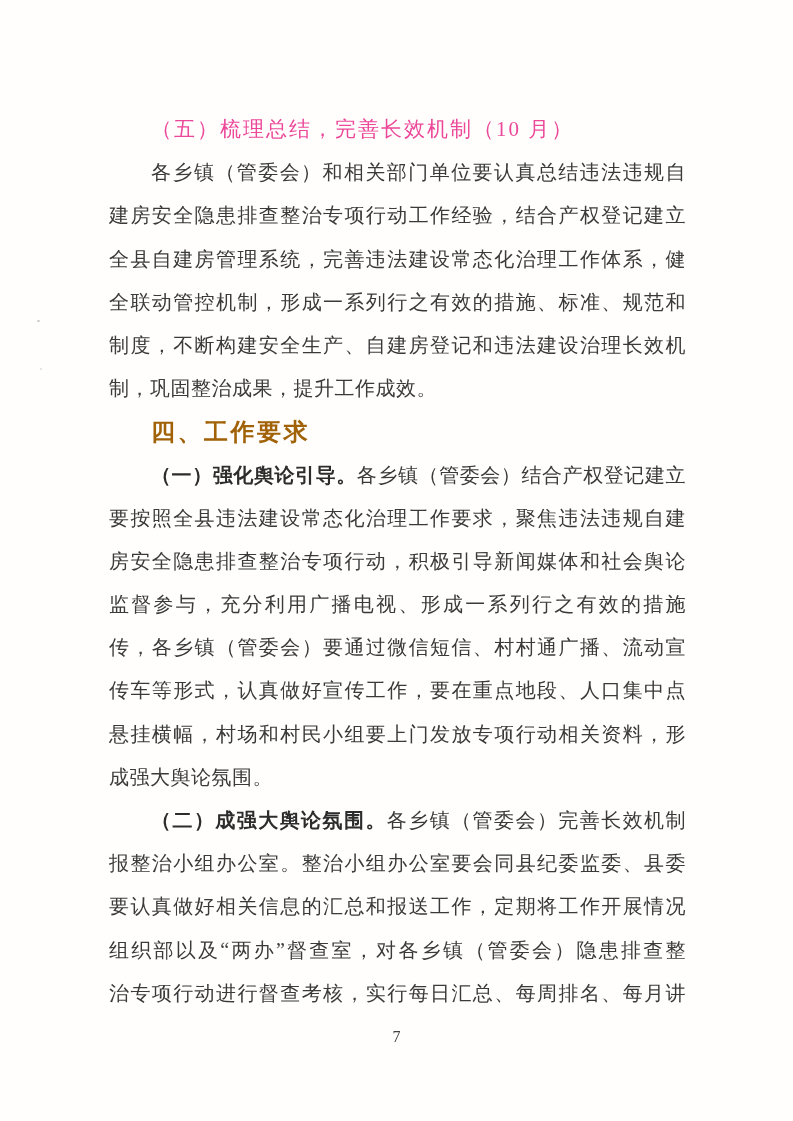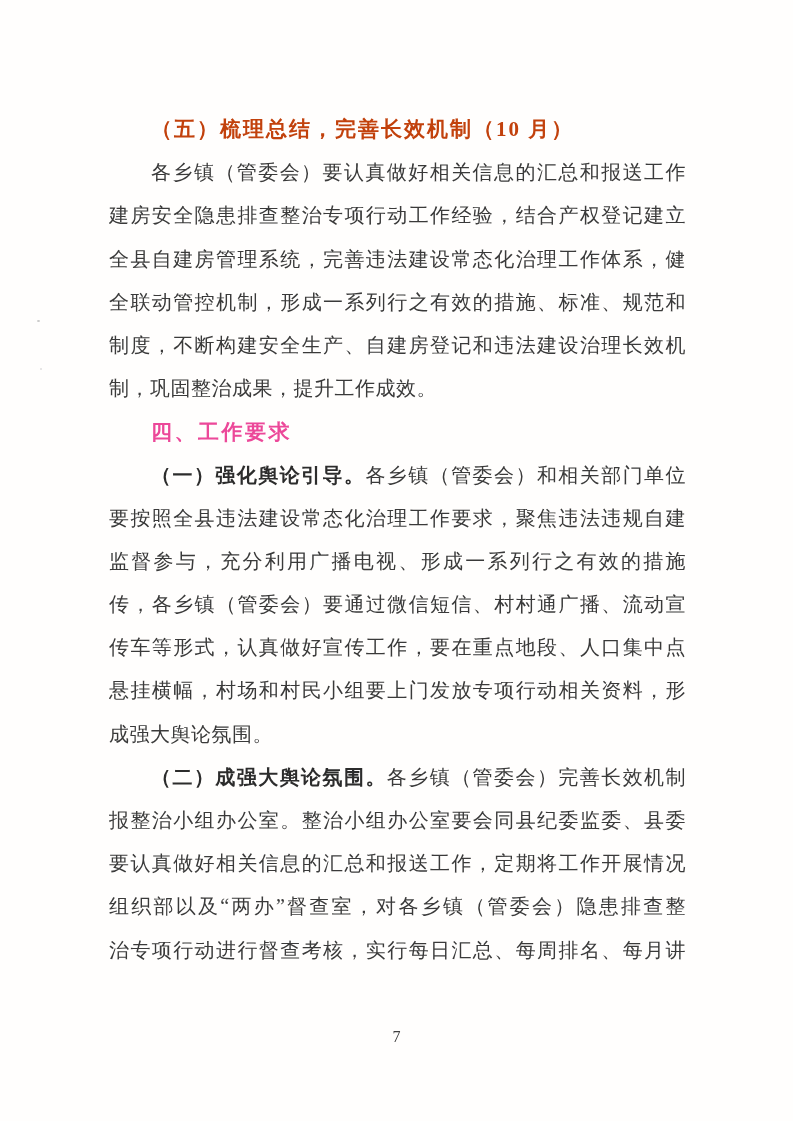--- a/index.html
+++ b/index.html
@@ -30,32 +30,32 @@
     text-align: justify;
     overflow: hidden;
   }
   .fill {
     text-align-last: justify;
   }
   .indent {
     padding-left: 42px;
   }
   .heading-kai {
-    font-weight: bold;
-    color: #c2410c;
+    font-weight: normal;
+    color: #ec4899;
     font-size: 21px;
     letter-spacing: 2px;
     text-align: left;
     text-align-last: left;
   }
   .heading-hei {
     font-weight: bold;
     font-family: "Liberation Sans", sans-serif;
-    color: #ec4899;
-    font-size: 21px;
+    color: #a16207;
+    font-size: 24px;
     letter-spacing: 2.5px;
     text-align: left;
     text-align-last: left;
   }
   .bold-prefix {
     font-weight: bold;
     color: #2c2c2c;
     margin-top: 44px;
   }
   .page-number {
@@ -79,31 +79,32 @@
 <body>
 
 <div class="page">
   <div class="speck speck-1"></div>
   <div class="speck speck-2"></div>
 
   <div class="content">
 
     <div class="line heading-kai indent"><span>（五）梳理总结，完善长效机制（10 月）</span></div>
 
-    <div class="line indent fill"><span>各乡镇（管委会）要认真做好相关信息的汇总和报送工作</span></div>
+    <div class="line indent fill"><span>各乡镇（管委会）和相关部门单位要认真总结违法违规自</span></div>
     <div class="line fill"><span>建房安全隐患排查整治专项行动工作经验，结合产权登记建立</span></div>
     <div class="line fill"><span>全县自建房管理系统，完善违法建设常态化治理工作体系，健</span></div>
     <div class="line fill"><span>全联动管控机制，形成一系列行之有效的措施、标准、规范和</span></div>
     <div class="line fill"><span>制度，不断构建安全生产、自建房登记和违法建设治理长效机</span></div>
     <div class="line"><span>制，巩固整治成果，提升工作成效。</span></div>
 
     <div class="line heading-hei indent"><span>四、工作要求</span></div>
 
-    <div class="line indent fill"><span class="bold-prefix">（一）强化舆论引导。</span><span>各乡镇（管委会）和相关部门单位</span></div>
+    <div class="line indent fill"><span class="bold-prefix">（一）强化舆论引导。</span><span>各乡镇（管委会）结合产权登记建立</span></div>
     <div class="line fill"><span>要按照全县违法建设常态化治理工作要求，聚焦违法违规自建</span></div>
+    <div class="line fill"><span>房安全隐患排查整治专项行动，积极引导新闻媒体和社会舆论</span></div>
     <div class="line fill"><span>监督参与，充分利用广播电视、形成一系列行之有效的措施</span></div>
     <div class="line fill"><span>传，各乡镇（管委会）要通过微信短信、村村通广播、流动宣</span></div>
     <div class="line fill"><span>传车等形式，认真做好宣传工作，要在重点地段、人口集中点</span></div>
     <div class="line fill"><span>悬挂横幅，村场和村民小组要上门发放专项行动相关资料，形</span></div>
     <div class="line"><span>成强大舆论氛围。</span></div>
 
     <div class="line indent fill"><span class="bold-prefix">（二）成强大舆论氛围。</span><span>各乡镇（管委会）完善长效机制</span></div>
     <div class="line fill"><span>报整治小组办公室。整治小组办公室要会同县纪委监委、县委</span></div>
     <div class="line fill"><span>要认真做好相关信息的汇总和报送工作，定期将工作开展情况</span></div>
     <div class="line fill"><span>组织部以及“两办”督查室，对各乡镇（管委会）隐患排查整</span></div>

